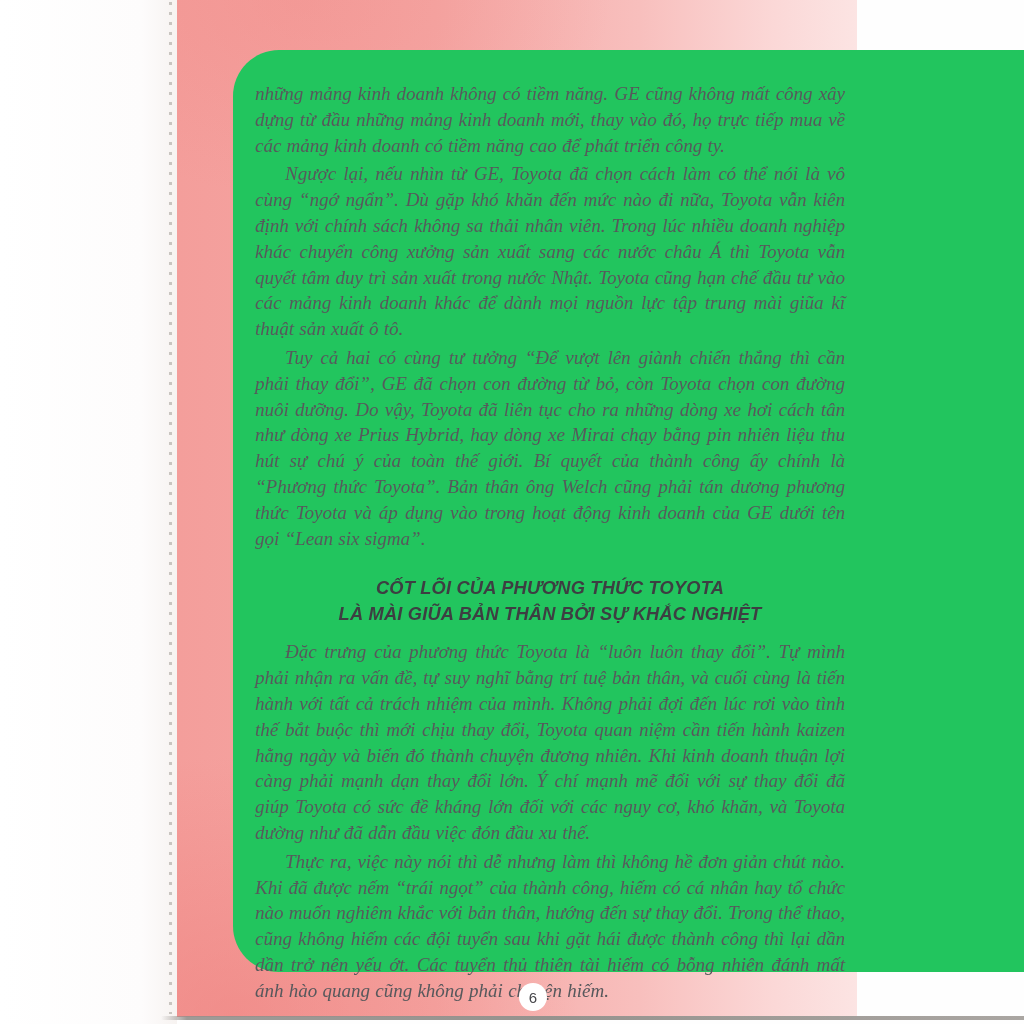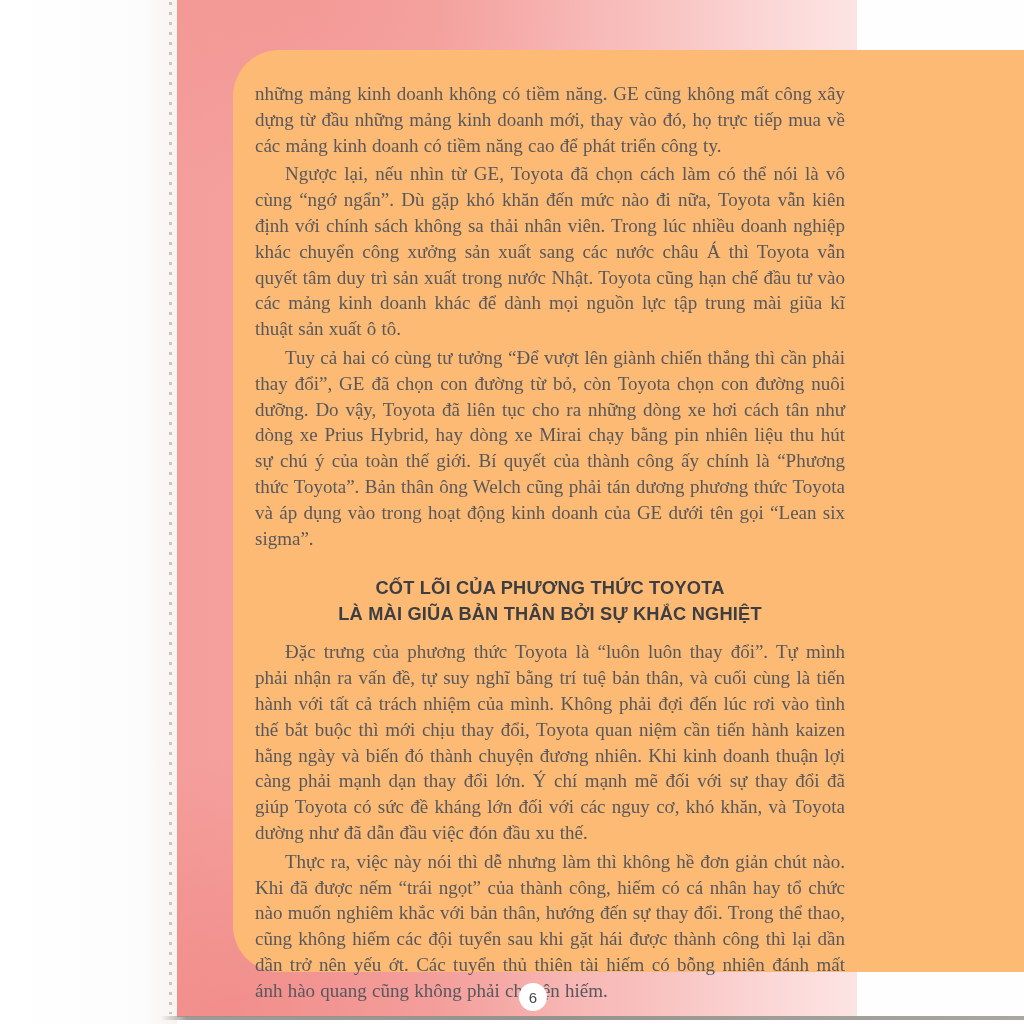--- a/index.html
+++ b/index.html
@@ -32,22 +32,23 @@
     width: 680px; height: 1017px;
     background-image:
       radial-gradient(ellipse 560px 420px at 8% 100%, rgba(238,124,121,0.50), rgba(238,124,121,0) 62%),
       radial-gradient(ellipse 480px 300px at 18% 0%, rgba(240,136,133,0.35), rgba(240,136,133,0) 65%),
       linear-gradient(to right, #f49e9b 0%, #f5a7a4 38%, #f8bfbd 68%, #fbd8d7 88%, #fce4e3 100%);
   }
   .white-card {
     position: absolute;
     left: 233px; top: 50px;
     width: 791px; height: 922px;
-    background: #fdba74;
+    background: #22c55e;
     border-radius: 46px 0 0 46px;
+    font-style: italic;
   }
   .text-block {
     box-sizing: border-box;
     width: 100%; height: 100%;
     padding: 31px 179px 0 22px;
   }
   p.body {
     margin: 0 0 3px 0;
     font-size: 19px;
     line-height: 25.8px;

